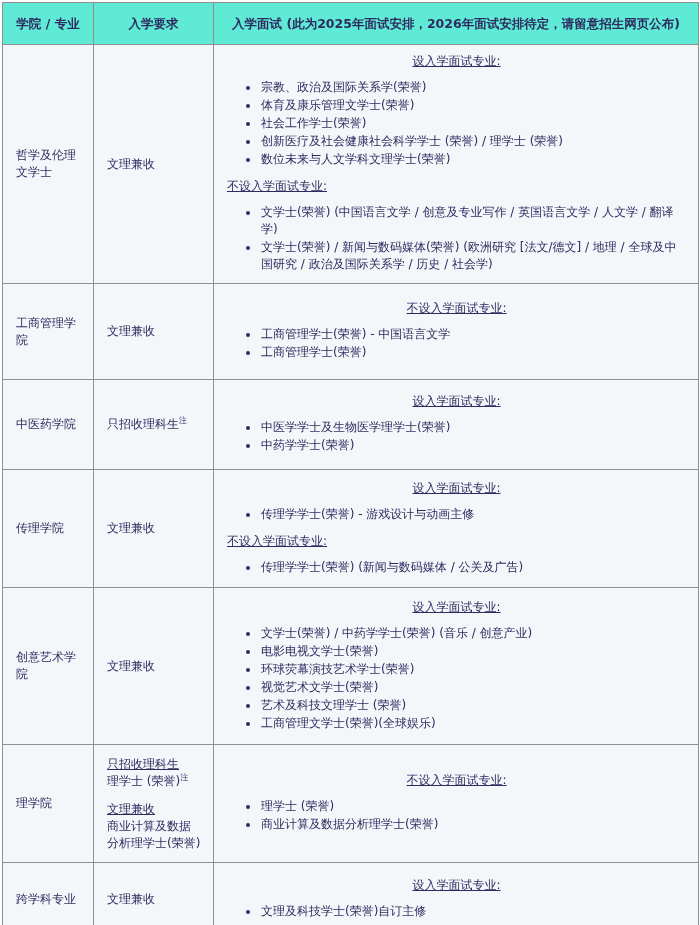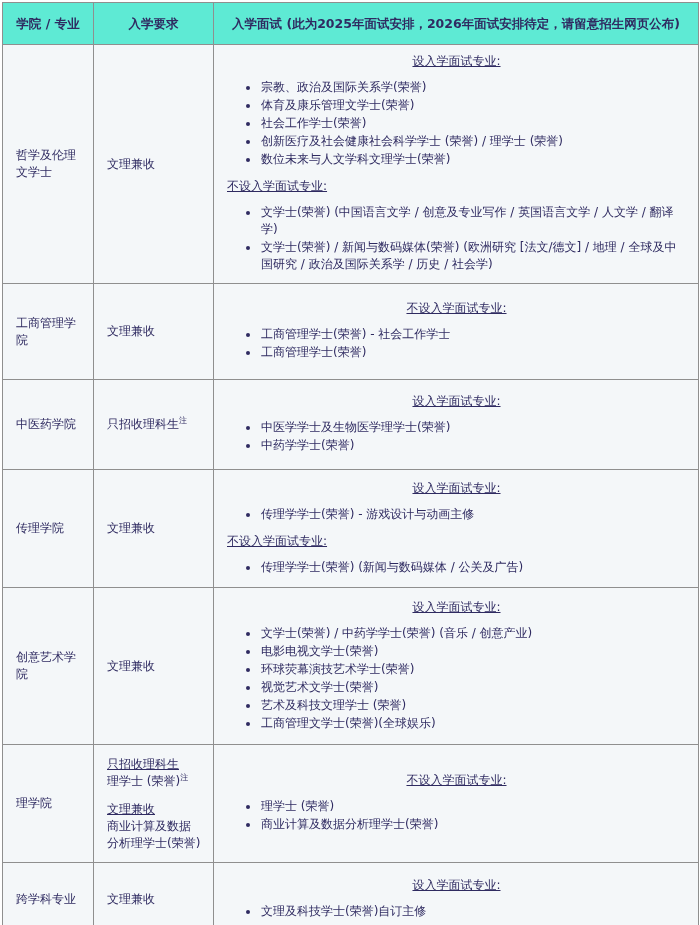--- a/index.html
+++ b/index.html
@@ -118,21 +118,21 @@
   <tr>
     <td class="college-cell">
       <span>工商管理学院</span>
     </td>
     <td class="req-cell">
             <div class="req-line">文理兼收</div>
           </td>
     <td class="interview-cell">
             <div class="sec-title">不设入学面试专业:</div>
             <ul>
-              <li>工商管理学士(荣誉) - 社会工作学士</li>
+              <li>工商管理学士(荣誉) - 中国语言文学</li>
               <li>工商管理学士(荣誉)</li>
             </ul>
           </td>
   </tr>
 
   <tr>
     <td class="college-cell">
       <span>中医药学院</span>
     </td>
     <td class="req-cell">

